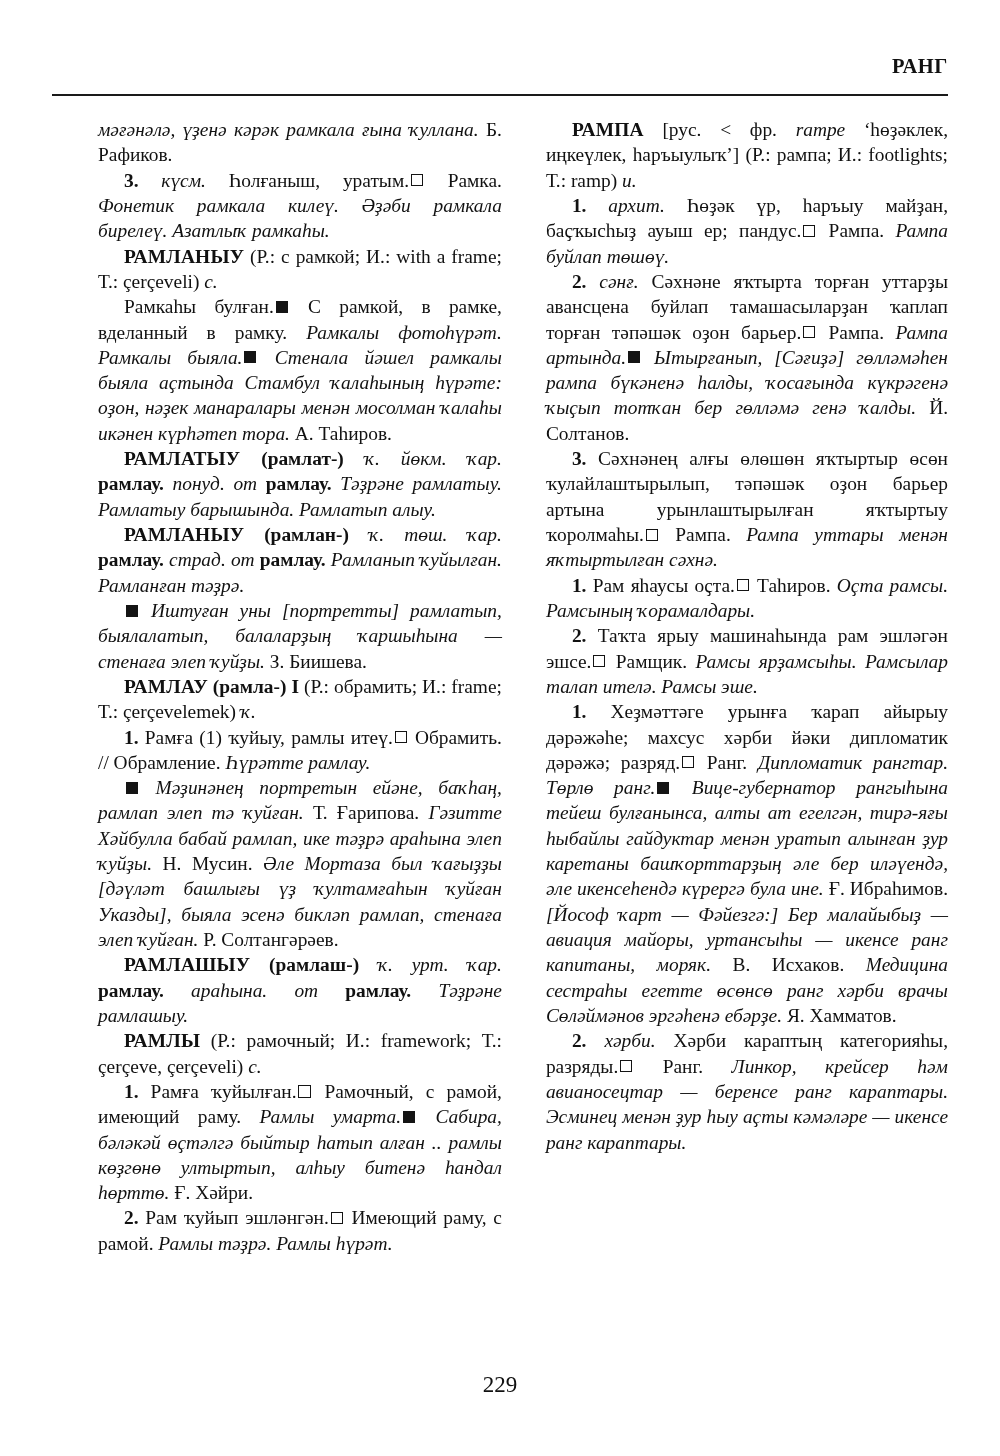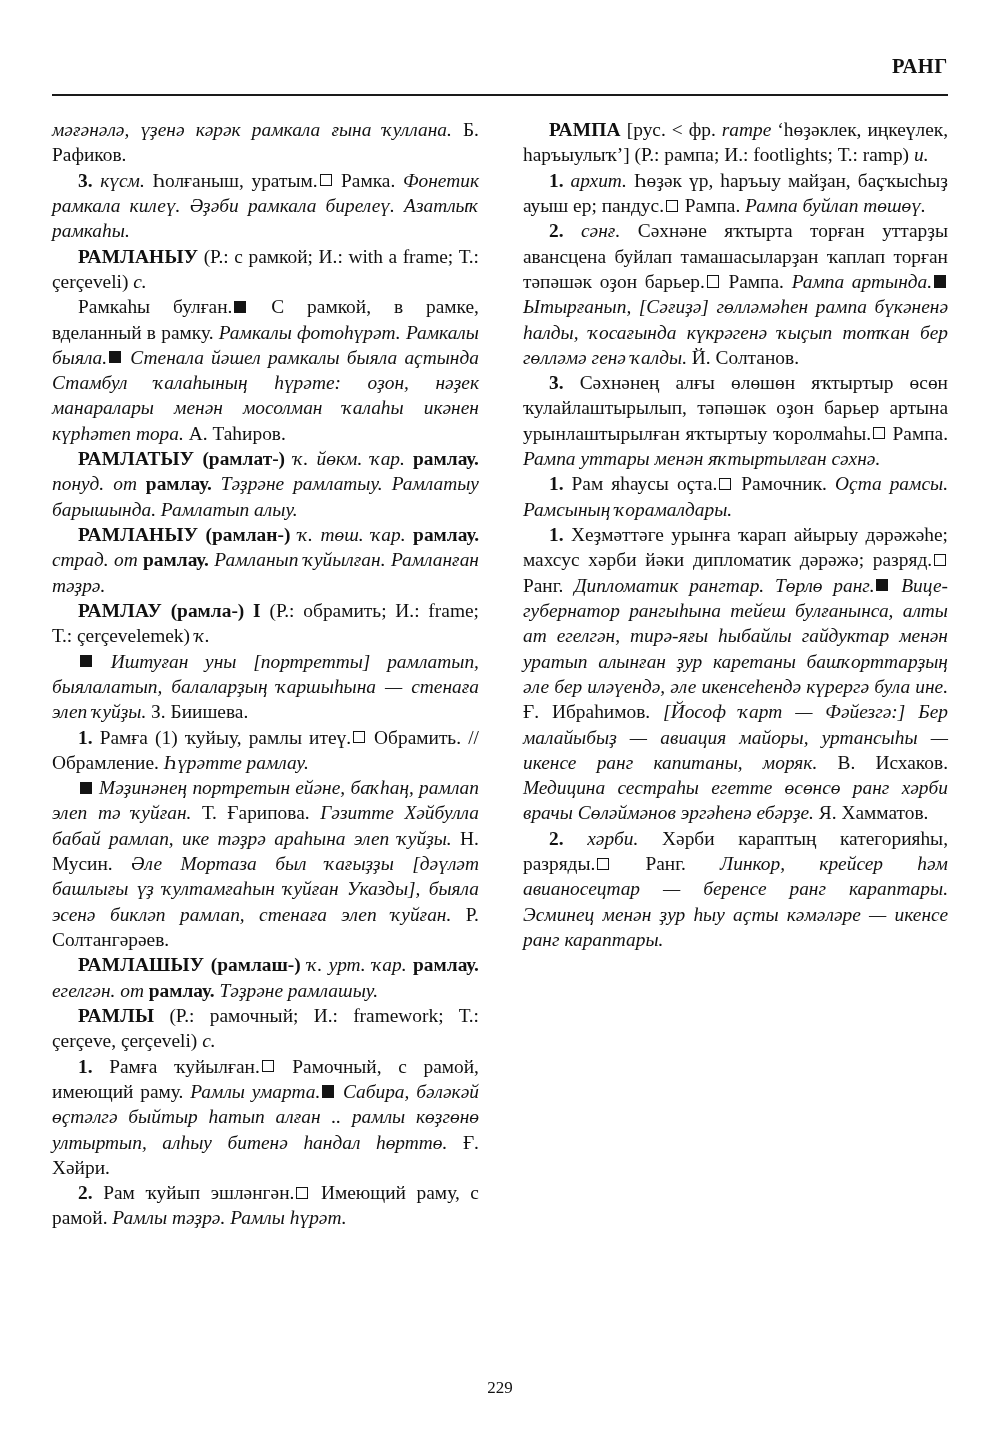--- a/index.html
+++ b/index.html
@@ -33,20 +33,21 @@
   .rule {
     border-top: 2.2px solid #1a1a1a;
     margin-top: 4px;
     margin-bottom: 21px;
     width: 100%;
   }
   .columns {
     display: flex;
     gap: 44px;
     align-items: flex-start;
+    margin-left: 46px;
   }
   .col {
     width: 442px;
     font-size: 19.4px;
     line-height: 1.305;
     text-align: justify;
     text-justify: inter-word;
     hyphens: manual;
   }
   .col.right { width: 440px; }
@@ -87,55 +88,56 @@
     vertical-align: 0.02em;
     margin: 0 0.10em;
   }
 
   .folio {
     position: absolute;
     left: 0;
     right: 0;
     bottom: 58px;
     text-align: center;
-    font-size: 17px;
+    font-size: 23px;
   }
 </style>
 </head>
 <body>
 
 <div class="page">
 
   <div class="header">
     <div class="header-title">РАНГ</div>
   </div>
   <div class="rule"></div>
 
   <div class="columns">
     <div class="col left" id="col-left">
         <p class="para cont"><span class="i">мәғәнәлә, үҙенә кәрәк рамкала ғына ҡуллана.</span><span class="rm"> Б. Рафиков.</span></p>
         <p class="para"><span class="b">3.</span><span class="i"> күсм.</span><span class="rm"> Һолғаныш, уратым.</span><span class="box-open"></span><span class="rm"> Рамка. </span><span class="i">Фонетик рамкала килеү. Әҙәби рамкала бирелеү. Азатлыҡ рамкаһы.</span></p>
         <p class="para"><span class="hw">РАМЛАНЫУ</span><span class="rm"> (Р.: с рамкой; И.: with a frame; Т.: çerçeveli) </span><span class="i">с.</span></p>
         <p class="para"><span class="rm">Рамкаһы булған.</span><span class="box-filled"></span><span class="rm"> С рамкой, в рамке, вделанный в рамку. </span><span class="i">Рамкалы фотоһүрәт. Рамкалы быяла.</span><span class="box-filled"></span><span class="i"> Стенала йәшел рамкалы быяла аҫтында Стамбул ҡалаһының һүрәте: оҙон, нәҙек манаралары менән мосолман ҡалаһы икәнен күрһәтеп тора.</span><span class="rm"> А. Таһиров.</span></p>
         <p class="para"><span class="hw">РАМЛАТЫУ</span><span class="b"> (рамлат-)</span><span class="i"> ҡ. йөкм. ҡар.</span><span class="b"> рамлау.</span><span class="i"> понуд. от</span><span class="b"> рамлау.</span><span class="i"> Тәҙрәне рамлатыу. Рамлатыу барышында. Рамлатып алыу.</span></p>
         <p class="para"><span class="hw">РАМЛАНЫУ</span><span class="b"> (рамлан-)</span><span class="i"> ҡ. төш. ҡар.</span><span class="b"> рамлау.</span><span class="i"> страд. от</span><span class="b"> рамлау.</span><span class="i"> Рамланып ҡуйылған. Рамланған тәҙрә.</span></p>
+        <p class="para"><span class="box-filled"></span><span class="i"> Иштуған уны [портретты] рамлатып, быялалатып, балаларҙың ҡаршыһына — стенаға элеп ҡуйҙы.</span><span class="rm"> З. Биишева.</span></p>
         <p class="para"><span class="hw">РАМЛАУ</span><span class="b"> (рамла-) I</span><span class="rm"> (Р.: обрамить; И.: frame; Т.: çerçevelemek) </span><span class="i">ҡ.</span></p>
-        <p class="para"><span class="box-filled"></span><span class="i"> Иштуған уны [портретты] рамлатып, быялалатып, балаларҙың ҡаршыһына — стенаға элеп ҡуйҙы.</span><span class="rm"> З. Биишева.</span></p>
         <p class="para"><span class="b">1.</span><span class="rm"> Рамға (1) ҡуйыу, рамлы итеү.</span><span class="box-open"></span><span class="rm"> Обрамить. // Обрамление. </span><span class="i">Һүрәтте рамлау.</span></p>
         <p class="para"><span class="box-filled"></span><span class="i"> Мәҙинәнең портретын ейәне, баҡһаң, рамлап элеп тә ҡуйған.</span><span class="rm"> Т. Ғарипова. </span><span class="i">Гәзитте Хәйбулла бабай рамлап, ике тәҙрә араһына элеп ҡуйҙы.</span><span class="rm"> Н. Мусин. </span><span class="i">Әле Мортаза был ҡағыҙҙы [дәүләт башлығы үҙ ҡултамғаһын ҡуйған Указды], быяла эсенә бикләп рамлап, стенаға элеп ҡуйған.</span><span class="rm"> Р. Солтангәрәев.</span></p>
-        <p class="para"><span class="hw">РАМЛАШЫУ</span><span class="b"> (рамлаш-)</span><span class="i"> ҡ. урт. ҡар.</span><span class="b"> рамлау.</span><span class="i"> егелгән. от</span><span class="b"> рамлау.</span><span class="i"> Тәҙрәне рамлашыу.</span></p>
+        <p class="para"><span class="hw">РАМЛАШЫУ</span><span class="b"> (рамлаш-)</span><span class="i"> ҡ. урт. ҡар.</span><span class="b"> рамлау.</span><span class="i"> араһына. от</span><span class="b"> рамлау.</span><span class="i"> Тәҙрәне рамлашыу.</span></p>
         <p class="para"><span class="hw">РАМЛЫ</span><span class="rm"> (Р.: рамочный; И.: framework; Т.: çerçeve, çerçeveli) </span><span class="i">с.</span></p>
         <p class="para"><span class="b">1.</span><span class="rm"> Рамға ҡуйылған.</span><span class="box-open"></span><span class="rm"> Рамочный, с рамой, имеющий раму. </span><span class="i">Рамлы умарта.</span><span class="box-filled"></span><span class="i"> Сабира, бәләкәй өҫтәлгә быйтыр һатып алған .. рамлы көҙгөнө ултыртып, алһыу битенә һандал һөрттө.</span><span class="rm"> Ғ. Хәйри.</span></p>
         <p class="para"><span class="b">2.</span><span class="rm"> Рам ҡуйып эшләнгән.</span><span class="box-open"></span><span class="rm"> Имеющий раму, с рамой. </span><span class="i">Рамлы тәҙрә. Рамлы һүрәт.</span></p>
       </div>
     <div class="col right" id="col-right">
         <p class="para"><span class="hw">РАМПА</span><span class="rm"> [рус. &lt; фр. </span><span class="i">rampe</span><span class="rm"> ‘һөҙәклек, иңкеүлек, һаръыулыҡ’] (Р.: рампа; И.: footlights; Т.: ramp) </span><span class="i">и.</span></p>
         <p class="para"><span class="b">1.</span><span class="i"> архит.</span><span class="rm"> Һөҙәк үр, һаръыу майҙан, баҫҡысһыҙ ауыш ер; пандус.</span><span class="box-open"></span><span class="rm"> Рампа. </span><span class="i">Рампа буйлап төшөү.</span></p>
         <p class="para"><span class="b">2.</span><span class="i"> сәнғ.</span><span class="rm"> Сәхнәне яҡтырта торған уттарҙы авансцена буйлап тамашасыларҙан ҡаплап торған тәпәшәк оҙон барьер.</span><span class="box-open"></span><span class="rm"> Рампа. </span><span class="i">Рампа артында.</span><span class="box-filled"></span><span class="i"> Ытырғанып, [Сәғиҙә] гөлләмәһен рампа бүкәненә һалды, ҡосағында күкрәгенә ҡыҫып тотҡан бер гөлләмә генә ҡалды.</span><span class="rm"> Й. Солтанов.</span></p>
         <p class="para"><span class="b">3.</span><span class="rm"> Сәхнәнең алғы өлөшөн яҡтыртыр өсөн ҡулайлаштырылып, тәпәшәк оҙон барьер артына урынлаштырылған яҡтыртыу ҡоролмаһы.</span><span class="box-open"></span><span class="rm"> Рампа. </span><span class="i">Рампа уттары менән яҡтыртылған сәхнә.</span></p>
-        <p class="para"><span class="b">1.</span><span class="rm"> Рам яһаусы оҫта.</span><span class="box-open"></span><span class="rm"> Рамочник. </span><span class="i">Оҫта рамсы. Рамсының ҡорамалдары.</span></p>
+        <p class="para"><span class="b">1.</span><span class="rm"> Рам яһаусы оҫта.</span><span class="box-open"></span><span class="rm"> Таһиров. </span><span class="i">Оҫта рамсы. Рамсының ҡорамалдары.</span></p>
+        <p class="para"><span class="b">2.</span><span class="rm"> Таҡта ярыу машинаһында рам эшләгән эшсе.</span><span class="box-open"></span><span class="rm"> Рамщик. </span><span class="i">Рамсы ярҙамсыһы. Рамсылар талап ителә. Рамсы эше.</span></p>
         <p class="para"><span class="b">1.</span><span class="rm"> Хеҙмәттәге урынға ҡарап айырыу дәрәжәһе; махсус хәрби йәки дипломатик дәрәжә; разряд.</span><span class="box-open"></span><span class="rm"> Ранг. </span><span class="i">Дипломатик рангтар. Төрлө ранг.</span><span class="box-filled"></span><span class="i"> Вице-губернатор рангыһына тейеш булғанынса, алты ат егелгән, тирә-яғы һыбайлы гайдуктар менән уратып алынған ҙур каретаны башҡорттарҙың әле бер иләүендә, әле икенсеһендә күрергә була ине.</span><span class="rm"> Ғ. Ибраһимов. </span><span class="i">[Йософ ҡарт — Фәйезгә:] Бер малайыбыҙ — авиация майоры, уртансыһы — икенсе ранг капитаны, моряк.</span><span class="rm"> В. Исхаков. </span><span class="i">Медицина сестраһы егетте өсөнсө ранг хәрби врачы Сөләймәнов эргәһенә ебәрҙе.</span><span class="rm"> Я. Хамматов.</span></p>
         <p class="para"><span class="b">2.</span><span class="i"> хәрби.</span><span class="rm"> Хәрби караптың категорияһы, разряды.</span><span class="box-open"></span><span class="rm"> Ранг. </span><span class="i">Линкор, крейсер һәм авианосецтар — беренсе ранг караптары. Эсминец менән ҙур һыу аҫты кәмәләре — икенсе ранг караптары.</span></p>
       </div>
   </div>
 
   <div class="folio">229</div>
 </div>
 
 </body></html>

